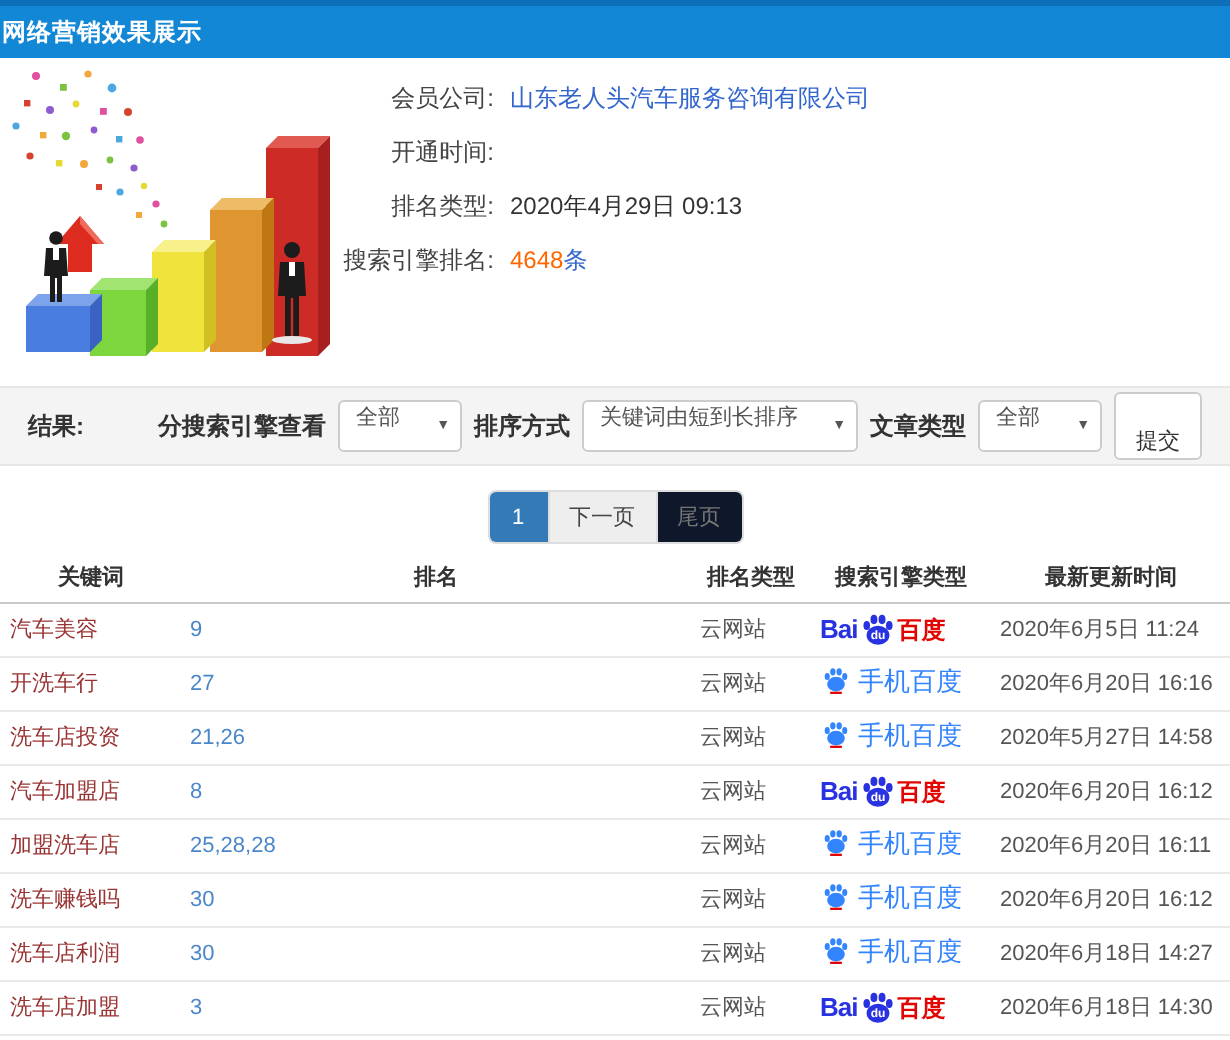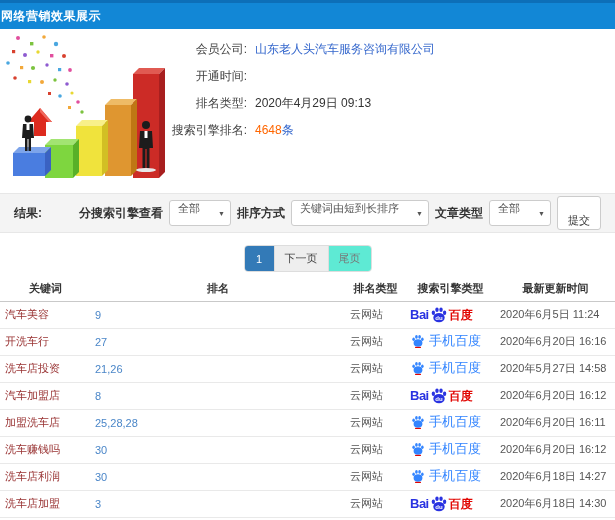--- a/index.html
+++ b/index.html
@@ -50,21 +50,21 @@
     height:26px;padding:16px 10px;background:#fff;border:1px solid #ccc;border-radius:3px;
     color:#333;font-size:11px;cursor:pointer;font-family:inherit;
   }
   
   .pagination{
     position:absolute;top:245px;left:50%;transform:translateX(-50%);
     display:flex;border-radius:4px;overflow:hidden;border:1px solid #ddd;
   }
   .page-btn{
     min-width:30px;height:25px;display:flex;align-items:center;justify-content:center;
-    padding:0 10px;font-size:11px;background:#5eead4;color:#777;cursor:pointer;
+    padding:0 10px;font-size:11px;background:#0f172a;color:#777;cursor:pointer;
     border-right:1px solid #ddd;
   }
   .page-btn:last-child{border-right:none;}
   .page-btn.active{background:var(--c-accent);color:#fff;}
   .page-btn.next{background:#eee;color:#444;}
   
   .rank-table{position:absolute;left:0;top:279px;width:615px;border-collapse:collapse;table-layout:fixed;}
   .rank-table col.c1{width:90px;} .rank-table col.c2{width:255px;}
   .rank-table col.c3{width:60px;} .rank-table col.c4{width:90px;} .rank-table col.c5{width:120px;}
   .rank-table th{

